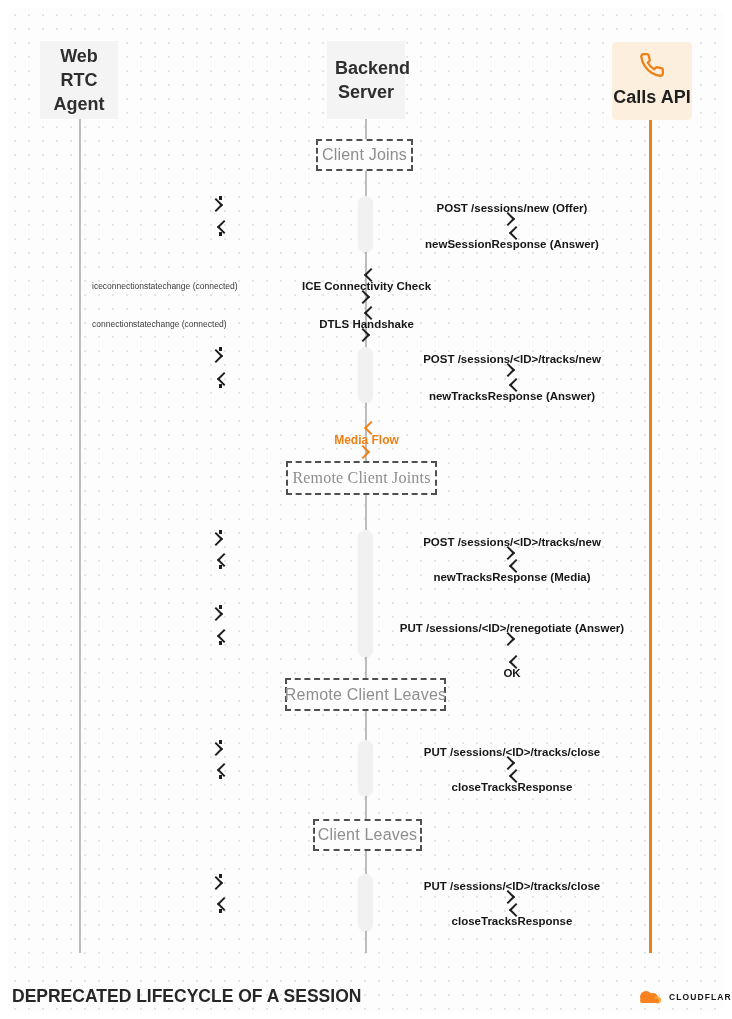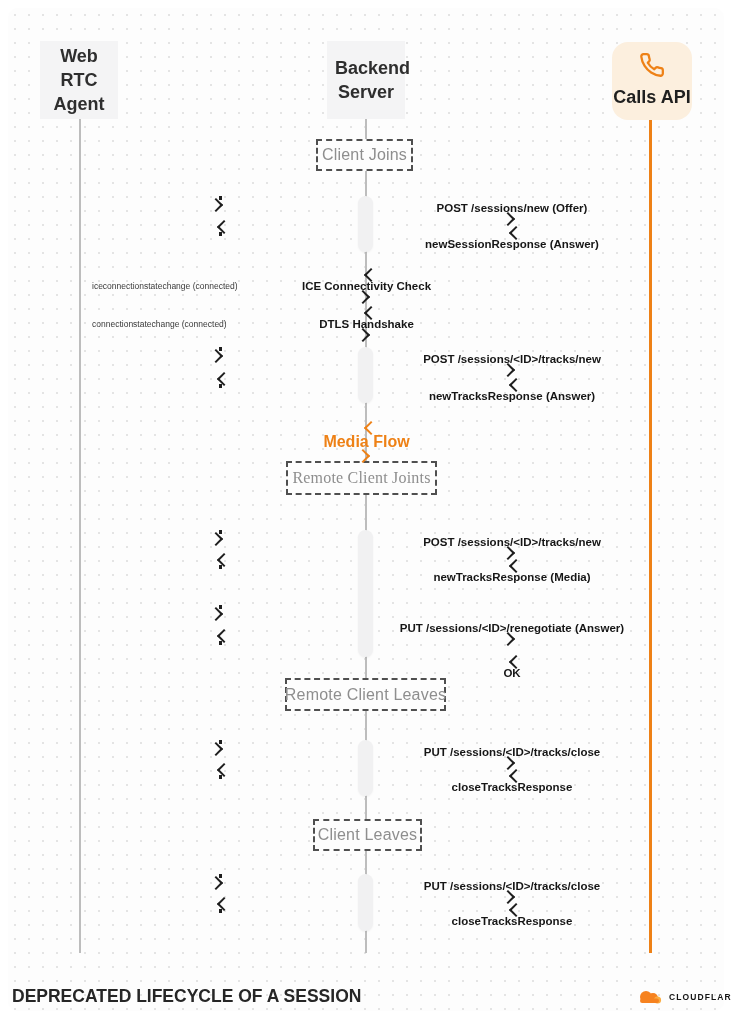--- a/index.html
+++ b/index.html
@@ -13,21 +13,21 @@
     background-image:radial-gradient(circle,#E4E4E4 1.1px,transparent 1.4px);
     background-size:14px 14px;
   }
   .lifeline{position:absolute;width:2px;background:#BDBDBD;}
   .lifeline.orange{width:3px;background:#EE8116;}
   .actbar{position:absolute;left:358px;width:15px;background:#F1F1F2;border-radius:8px;box-shadow:0 1px 2px rgba(0,0,0,0.05);}
   .box-actor{
     position:absolute;background:#F4F4F5;display:flex;align-items:center;justify-content:center;
     text-align:center;font-weight:700;font-size:18px;color:#2E2E2E;line-height:1.35;
   }
-  .box-actor.calls{background:#FCEFDE;border-radius:16px;flex-direction:column;gap:7px;color:#1F1F1F;}
+  .box-actor.calls{background:#FCEFDE;border-radius:4px;flex-direction:column;gap:7px;color:#1F1F1F;}
   .msg{position:absolute;display:flex;align-items:center;height:14px;flex-direction:column;}
   .ln{flex:1 1 auto;height:2.5px;background:#1E1E1E;min-width:3px;}
   .ln.dashed{background:repeating-linear-gradient(90deg,#1E1E1E 0 7px,transparent 7px 13px);}
   .chev{width:8px;height:8px;flex:0 0 auto;}
   .chev.r{border-top:2.6px solid #1E1E1E;border-right:2.6px solid #1E1E1E;transform:rotate(45deg);margin-left:-8px;}
   .chev.l{border-top:2.6px solid #1E1E1E;border-left:2.6px solid #1E1E1E;transform:rotate(-45deg);margin-right:-8px;}
   .lbl{font-weight:700;font-size:11.5px;color:#161616;padding:0 5px;white-space:nowrap;}
   .msg.orange .ln{background:#EE8116;}
   .msg.orange .chev{border-color:#EE8116;}
   .msg.orange .lbl{color:#EE8116;}
@@ -140,21 +140,21 @@
 <div class="msg" style="left:372px;top:380px;width:280px;">
   <div class="chev l"></div>
     <div class="ln"></div>
   <span class="lbl">newTracksResponse (Answer)</span>
   <div class="ln"></div>
 </div>
 
 <div class="msg orange" style="left:81px;top:423px;width:571px;">
   <div class="chev l"></div>
     <div class="ln"></div>
-  <span class="lbl" style="font-size:16px;">Media Flow</span>
+  <span class="lbl" style="font-size:12px;">Media Flow</span>
   <div class="ln"></div>
     <div class="chev r"></div>
 </div>
 
 <div class="msg" style="left:81px;top:530px;width:278px;">
   <div class="ln"></div>
     <div class="chev r"></div>
 </div>
 <div class="msg" style="left:372px;top:536px;width:280px;">
   <div class="ln"></div>

